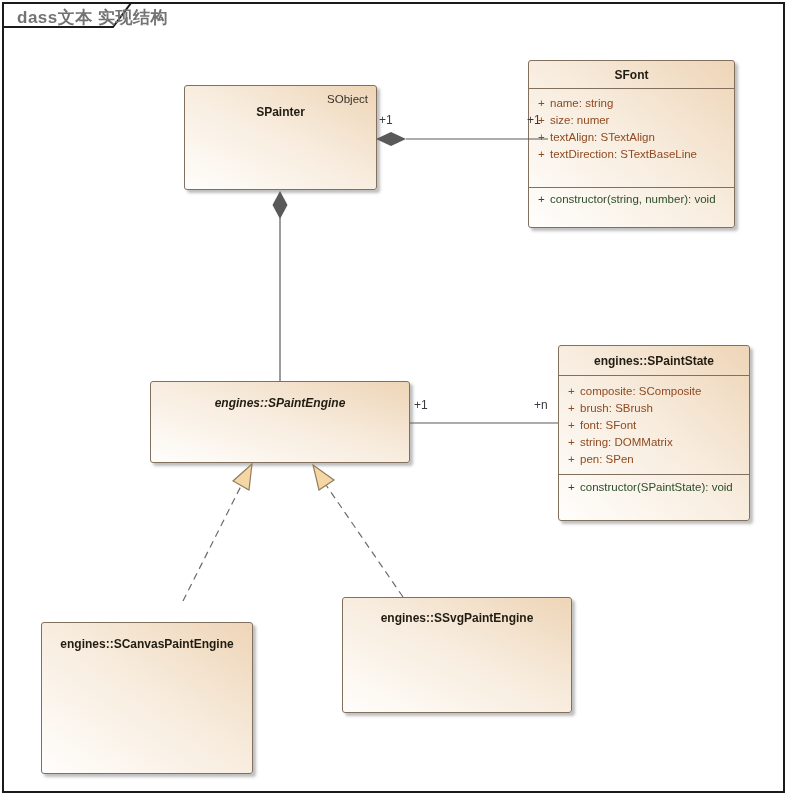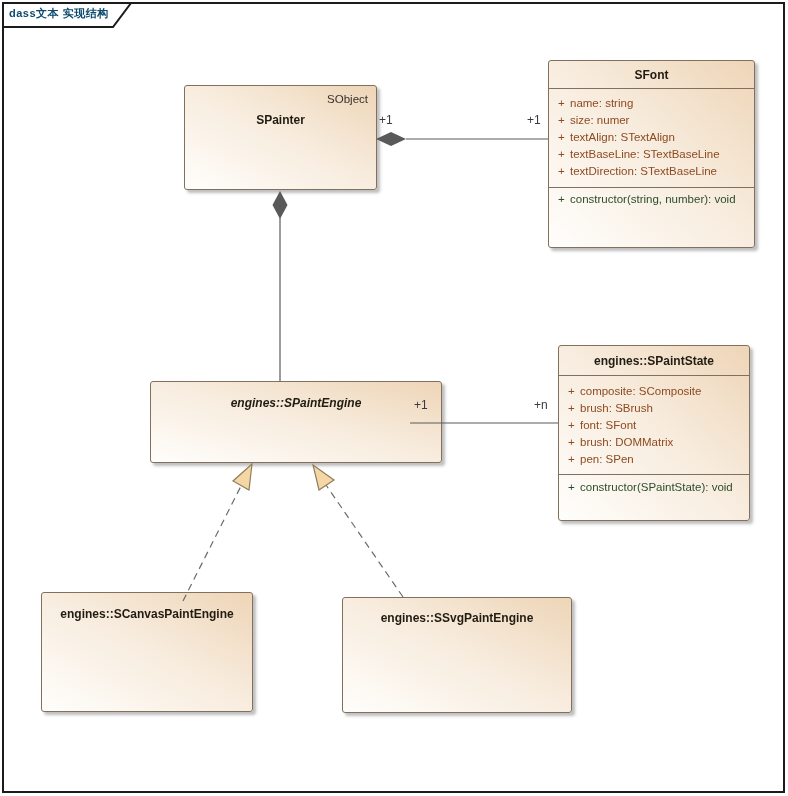--- a/index.html
+++ b/index.html
@@ -5,22 +5,22 @@
   * { margin:0; padding:0; box-sizing:border-box; }
   html,body { width:788px; height:796px; background:#ffffff; overflow:hidden;
               font-family:"Liberation Sans","DejaVu Sans",sans-serif; }
   #canvas { position:relative; width:788px; height:796px; background:#ffffff; }
 
   
   .frame { position:absolute; left:2px; top:2px; right:3px; bottom:3px;
            border:2px solid #1b1b1b; }
   .tab { position:absolute; left:2px; top:2px; width:131px; height:25px; }
   .tab svg { position:absolute; left:0; top:0; }
-  .tab-label { position:absolute; left:7px; top:4px; font-size:11px; font-weight:bold;
-               color:#0c4a6e; white-space:nowrap; letter-spacing:0.5px; }
+  .tab-label { position:absolute; left:15px; top:4px; font-size:17px; font-weight:bold;
+               color:#737373; white-space:nowrap; letter-spacing:0.5px; }
 
   
   .cls { position:absolute; border:1px solid #80705d; border-radius:3px;
          background:linear-gradient(to top right,#fffefc 0%,#f7ebdc 55%,#eed5b7 100%);
          box-shadow:3px 3px 3px rgba(110,110,110,0.45); overflow:hidden; }
   .cls-title { width:100%; text-align:center; font-size:12px; font-weight:bold;
                color:#211c12; white-space:nowrap; }
   .stereotype { position:absolute; top:7px; right:8px; font-size:11.5px;
                 color:#35312a; }
   .abstract .cls-title { font-style:italic; }
@@ -48,60 +48,59 @@
   <div class="frame"></div>
   <div class="tab">
     <svg width="131" height="26">
       <path d="M1 1 H129 L111 25 H1 Z" fill="#ffffff" stroke="#1b1b1b" stroke-width="2"></path>
     </svg>
     <div class="tab-label">dass文本 实现结构</div>
   </div>
 
   <div class="cls" style="left:184px;top:85px;width:193px;height:105px">
     <div class="stereotype">SObject</div>
-    <div class="cls-title" style="padding-top:27px">SPainter</div>
+    <div class="cls-title" style="padding-top:19px">SPainter</div>
   </div>
 
-  <div class="cls" style="left:548px;top:60px;width:207px;height:188px">
+  <div class="cls" style="left:528px;top:60px;width:207px;height:168px">
     <div class="hdr" style="height:28px">
       <div class="cls-title">SFont</div>
     </div>
     <div class="compartment" style="height:99px;padding-top:6px">
       <div class="row attr-row"><span class="vis">+</span><span>name: string</span></div>
       <div class="row attr-row"><span class="vis">+</span><span>size: numer</span></div>
       <div class="row attr-row"><span class="vis">+</span><span>textAlign: STextAlign</span></div>
-      <div class="row attr-row"><span class="vis">+</span><span>textBaseLine: STextBaseLine</span></div>
       <div class="row attr-row"><span class="vis">+</span><span>textDirection: STextBaseLine</span></div>
     </div>
     <div class="compartment last" style="padding-top:3px">
       <div class="row op-row"><span class="vis">+</span><span>constructor(string, number): void</span></div>
     </div>
   </div>
 
-  <div class="cls abstract" style="left:150px;top:381px;width:292px;height:82px">
+  <div class="cls abstract" style="left:150px;top:381px;width:260px;height:82px">
     <div class="cls-title" style="padding-top:14px">engines::SPaintEngine</div>
   </div>
 
   <div class="cls" style="left:558px;top:345px;width:192px;height:176px">
     <div class="hdr" style="height:30px">
       <div class="cls-title">engines::SPaintState</div>
     </div>
     <div class="compartment" style="height:99px;padding-top:7px">
       <div class="row attr-row"><span class="vis">+</span><span>composite: SComposite</span></div>
       <div class="row attr-row"><span class="vis">+</span><span>brush: SBrush</span></div>
       <div class="row attr-row"><span class="vis">+</span><span>font: SFont</span></div>
-      <div class="row attr-row"><span class="vis">+</span><span>brush: DOMMatrix</span></div>
+      <div class="row attr-row"><span class="vis">+</span><span>string: DOMMatrix</span></div>
       <div class="row attr-row"><span class="vis">+</span><span>pen: SPen</span></div>
     </div>
     <div class="compartment last" style="padding-top:4px">
       <div class="row op-row"><span class="vis">+</span><span>constructor(SPaintState): void</span></div>
     </div>
   </div>
 
-  <div class="cls" style="left:41px;top:592px;width:212px;height:120px">
+  <div class="cls" style="left:41px;top:622px;width:212px;height:152px">
     <div class="cls-title" style="padding-top:14px">engines::SCanvasPaintEngine</div>
   </div>
 
   <div class="cls" style="left:342px;top:597px;width:230px;height:116px">
     <div class="cls-title" style="padding-top:13px">engines::SSvgPaintEngine</div>
   </div>
 
   <svg id="links">
 
     <g>

